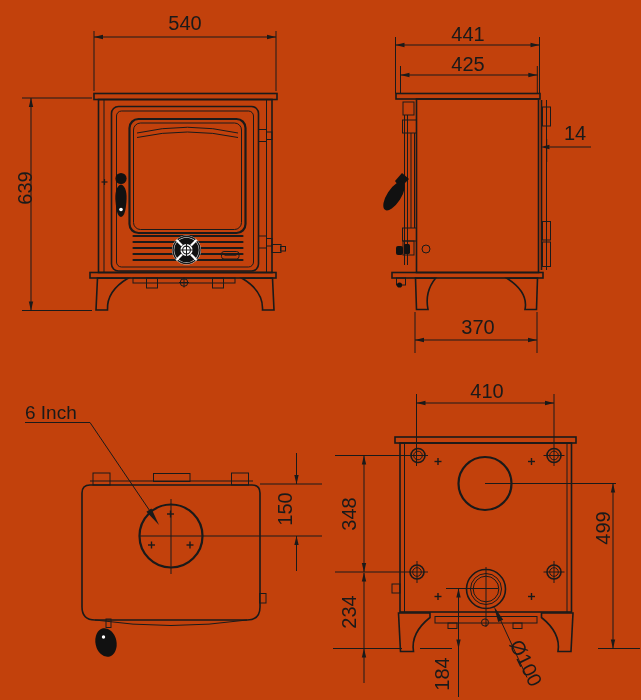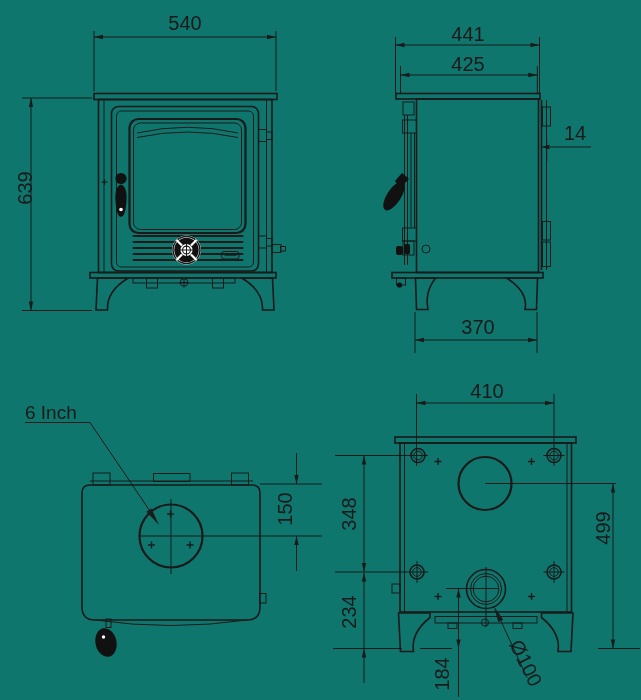--- a/index.html
+++ b/index.html
@@ -1,16 +1,16 @@
 <!DOCTYPE html>
 <html><head>
 <meta charset="utf-8">
 <style>
   html,body{margin:0;padding:0;background:#ffffff;}
-  .page{width:641px;height:700px;background:#0f766e;position:relative;overflow:hidden;}
+  .page{width:641px;height:700px;background:#c2410c;position:relative;overflow:hidden;}
   svg{display:block;}
   .ln{stroke:#1a1a1a;fill:none;stroke-width:1.6;}
   .thin{stroke:#1a1a1a;fill:none;stroke-width:1;}
   .thick{stroke:#1a1a1a;fill:none;stroke-width:2.2;}
   .dim{stroke:#1a1a1a;fill:none;stroke-width:1;}
   .arw{fill:#1a1a1a;stroke:none;}
   .blk{fill:#111111;stroke:none;}
   .wht{stroke:#ffffff;fill:none;}
   text{font-family:"Liberation Sans","DejaVu Sans",sans-serif;font-size:20px;fill:#1a1a1a;}
   .mid{text-anchor:middle;}

